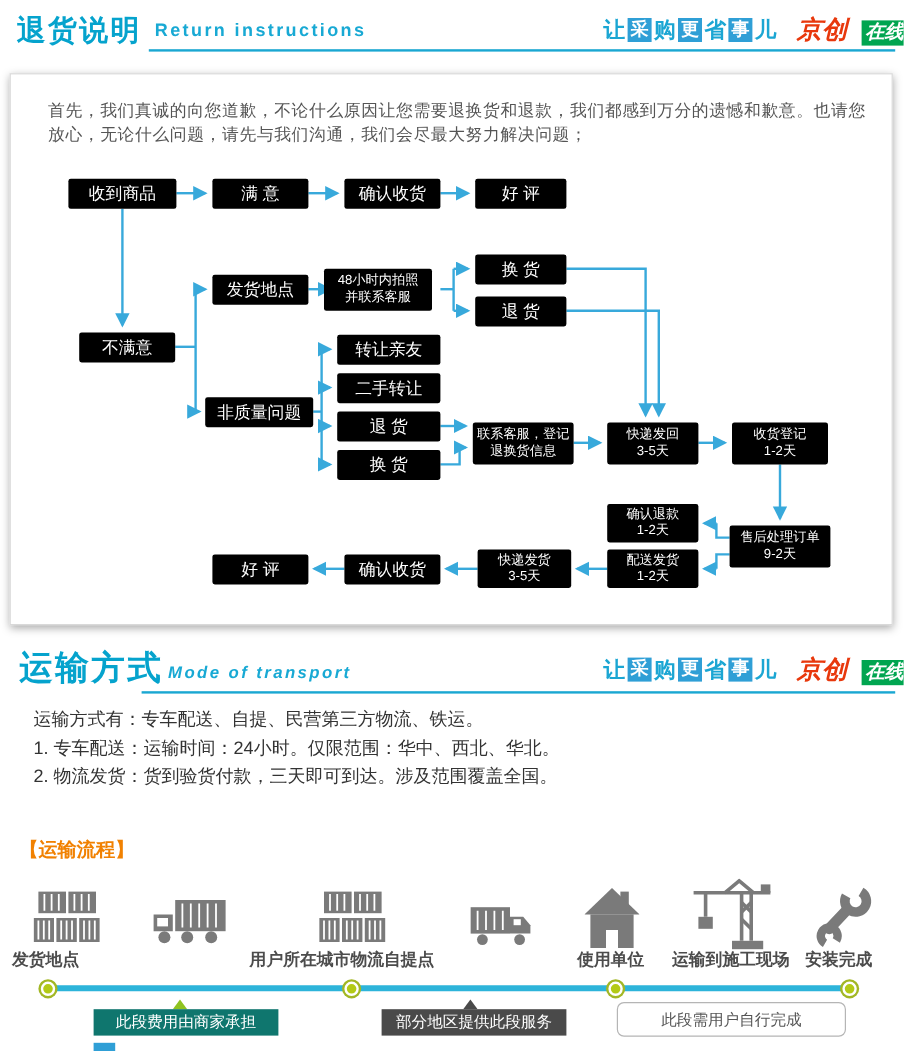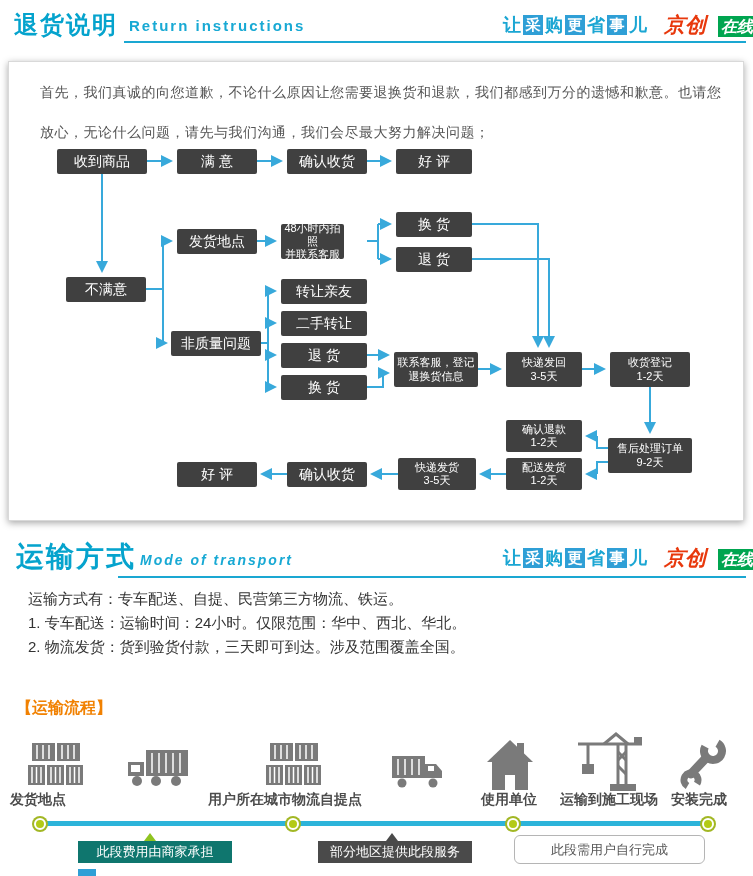--- a/index.html
+++ b/index.html
@@ -27,33 +27,33 @@
   .h1-logo { left:664px; top:11px; }
   .h2-logo { left:664px; top:544px; }
   .logo-red { color:#e8380c; font-size:21px; }
   .logo-green { background:#00a550; color:#fff; font-size:16px; padding:2px 3px; margin-left:12px; }
 
   
   .panel { position:absolute; left:8px; top:61px; width:736px; height:460px; background:#fff;
            border:1px solid #d9d9d9; box-shadow:0 2px 7px rgba(0,0,0,0.35); }
   .intro { position:absolute; font-size:14px; color:#555; letter-spacing:0.5px; }
   .intro1 { left:40px; top:84px; }
-  .intro2 { left:40px; top:124px; }
+  .intro2 { left:40px; top:104px; }
 
   .flow-lines { position:absolute; left:0; top:0; z-index:1; }
-  .node { position:absolute; z-index:2; background:#404040; color:#fff; display:flex;
+  .node { position:absolute; z-index:2; background:#000000; color:#fff; display:flex;
           align-items:center; justify-content:center; text-align:center; font-size:14px;
           line-height:1.2; white-space:pre-line; border-radius:2px; }
   .node.small { font-size:11px; }
   .p-received{left:57px;top:149px;width:90px;height:25px}
   .p-satisfied{left:177px;top:149px;width:80px;height:25px}
   .p-confirm-top{left:287px;top:149px;width:80px;height:25px}
   .p-praise-top{left:396px;top:149px;width:76px;height:25px}
   .p-quality{left:177px;top:229px;width:80px;height:25px}
-  .p-photo48{left:281px;top:224px;width:63px;height:35px}
+  .p-photo48{left:270px;top:224px;width:90px;height:35px}
   .p-exchange-top{left:396px;top:212px;width:76px;height:25px}
   .p-return-top{left:396px;top:247px;width:76px;height:25px}
   .p-unsatisfied{left:66px;top:277px;width:80px;height:25px}
   .p-nonquality{left:171px;top:331px;width:90px;height:25px}
   .p-transfer{left:281px;top:279px;width:86px;height:25px}
   .p-secondhand{left:281px;top:311px;width:86px;height:25px}
   .p-return-mid{left:281px;top:343px;width:86px;height:25px}
   .p-exchange-mid{left:281px;top:375px;width:86px;height:25px}
   .p-contact{left:394px;top:352px;width:84px;height:35px}
   .p-courier-back{left:506px;top:352px;width:76px;height:35px}

